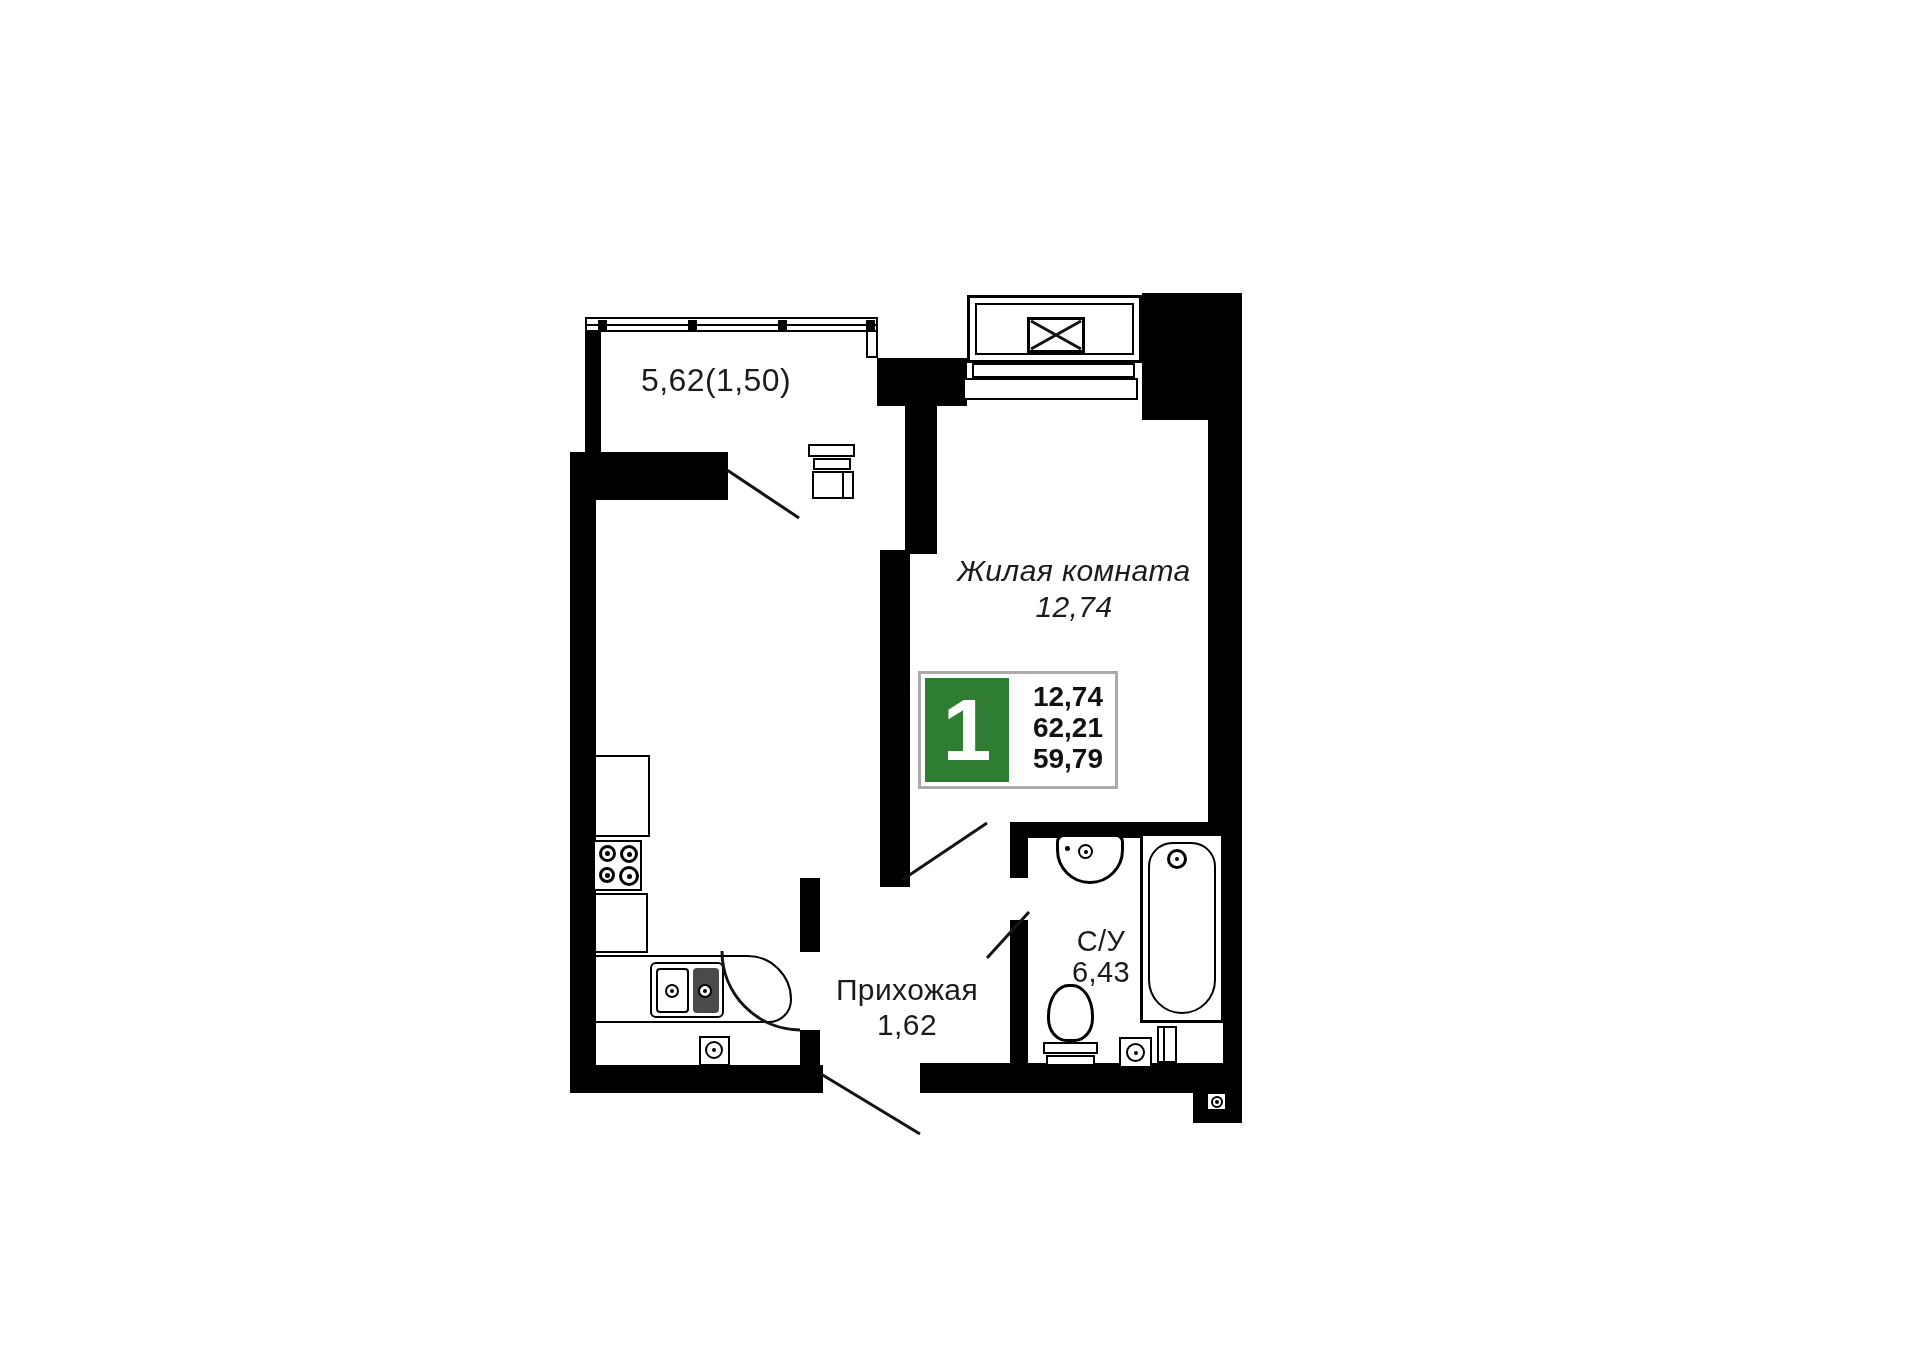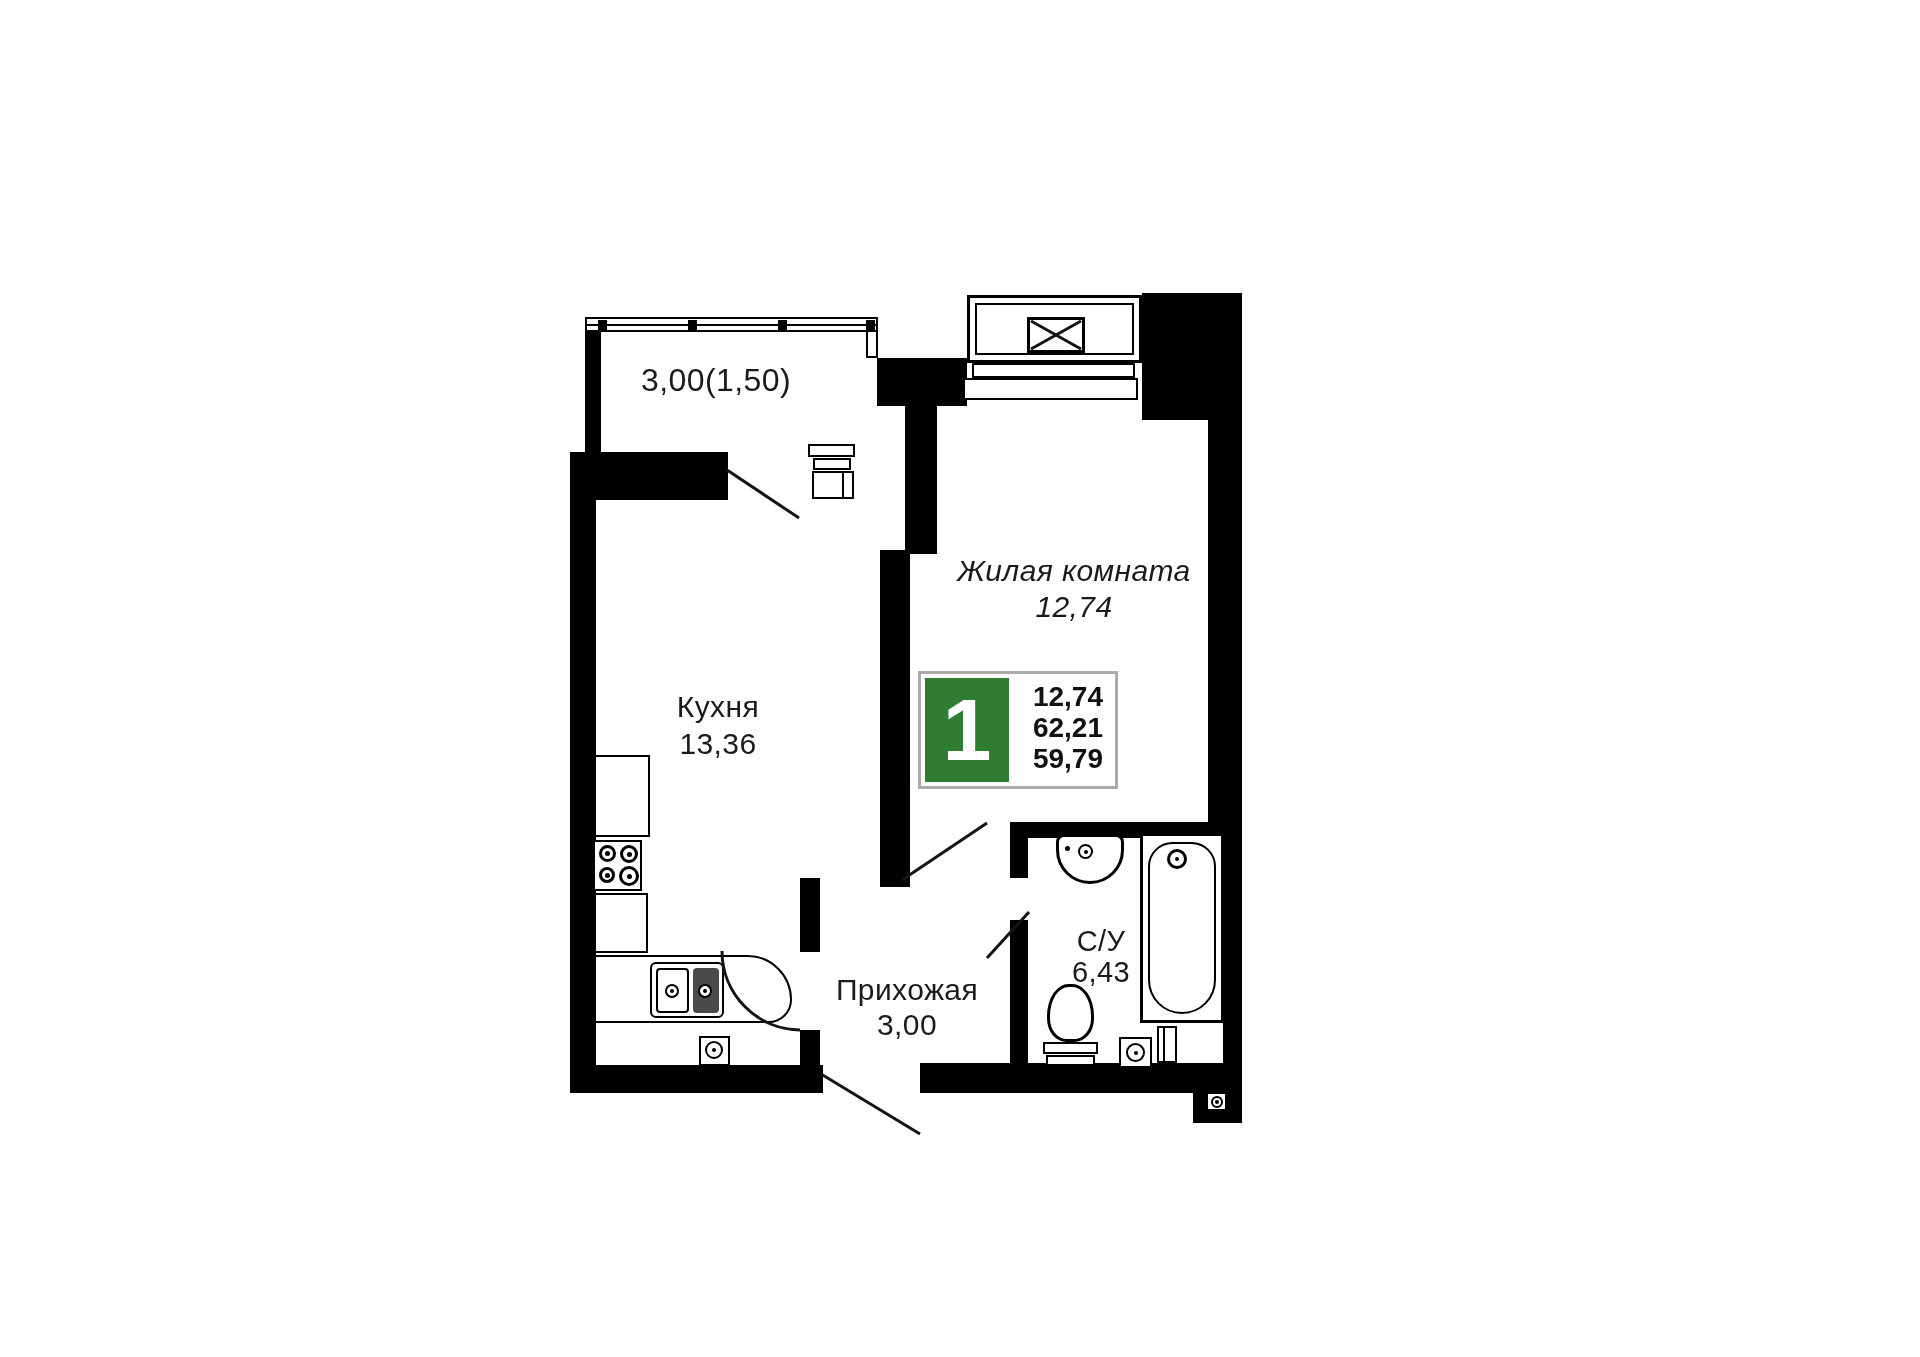--- a/index.html
+++ b/index.html
@@ -112,36 +112,32 @@
       <line x1="902" y1="880" x2="987" y2="823"></line>
       <line x1="1029" y1="912" x2="987" y2="958"></line>
       <line x1="821" y1="1074" x2="920" y2="1134"></line>
       <path d="M 722 951 A 79 79 0 0 0 800 1030"></path>
       <line x1="1031" y1="321" x2="1081" y2="349"></line>
       <line x1="1081" y1="321" x2="1031" y2="349"></line>
     </g>
   </svg>
 
   <div class="label" style="left:591px;top:362px;width:250px;font-size:32px;">
-    <div>3,00(1,50)</div>
+    <div>5,62(1,50)</div>
   </div>
 
-  <div class="label" style="left:598px;top:688px;width:240px;">
-    <div>Кухня</div>
-    <div>13,36</div>
-  </div>
 
   <div class="label" style="left:942px;top:553px;width:264px;line-height:36px;font-style:italic;">
     <div>Жилая комната</div>
     <div>12,74</div>
   </div>
 
   <div class="label" style="left:787px;top:972px;width:240px;line-height:35px;">
     <div>Прихожая</div>
-    <div>3,00</div>
+    <div>1,62</div>
   </div>
 
   <div class="label" style="left:1021px;top:926px;width:160px;font-size:29px;line-height:31px;">
     <div>С/У</div>
     <div>6,43</div>
   </div>
 
   <div class="badge" style="left:918px;top:671px;width:200px;height:118px;">
     <div class="badge-num" style="left: 4px; top: 4px; width: 84px; height: 104px; background: rgb(46, 125, 50);">1</div>
     <div class="badge-areas" style="right:12px;top:7px;">

